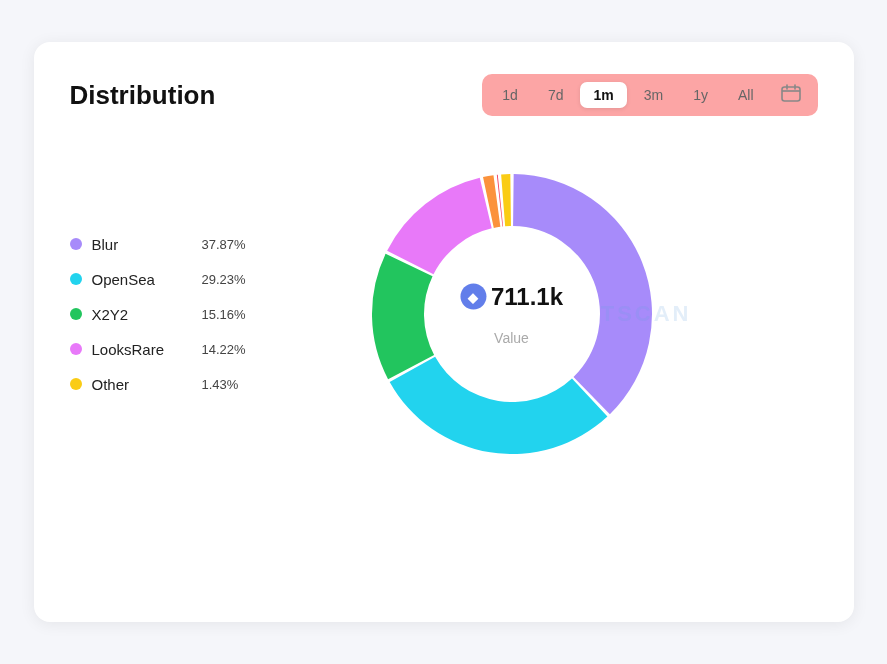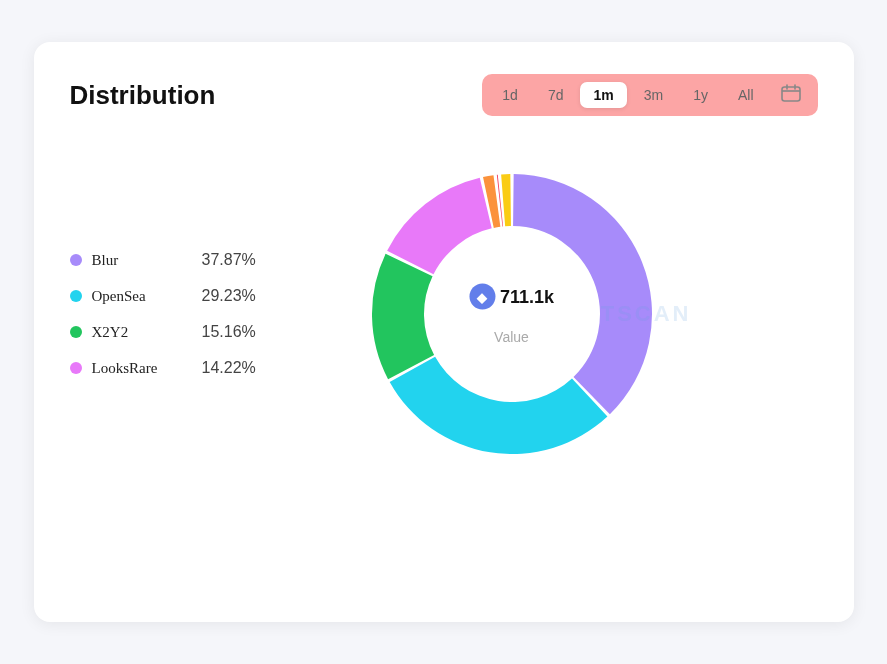--- a/index.html
+++ b/index.html
@@ -85,24 +85,23 @@
     .dot {
       width: 12px;
       height: 12px;
       border-radius: 50%;
       flex-shrink: 0;
     }
     .legend-name {
       font-size: 15px;
       color: #222;
       min-width: 100px;
-      font-family: Liberation Serif, serif;
     }
     .legend-pct {
-      font-size: 16px;
+      font-size: 13px;
       color: #444;
       font-weight: 500;
     }
     .chart-container {
       position: relative;
       width: 340px;
       height: 340px;
       flex-shrink: 0;
       margin-left: 30px;
     }
@@ -130,21 +129,21 @@
       background: #627eea;
       border-radius: 50%;
       display: inline-flex;
       align-items: center;
       justify-content: center;
       color: white;
       font-size: 13px;
       font-weight: bold;
     }
     .chart-value {
-      font-size: 18px;
+      font-size: 24px;
       font-weight: 700;
       color: #111;
     }
     .chart-label {
       font-size: 14px;
       color: #aaa;
       margin-top: 19px;
     }
     .watermark {
       position: absolute;
@@ -196,20 +195,25 @@
     </div>
         <div class="legend-item">
       <span class="dot" style="background:#22c55e"></span>
       <span class="legend-name">X2Y2</span>
       <span class="legend-pct">15.16%</span>
     </div>
         <div class="legend-item">
       <span class="dot" style="background:#e879f9"></span>
       <span class="legend-name">LooksRare</span>
       <span class="legend-pct">14.22%</span>
+    </div>
+        <div class="legend-item">
+      <span class="dot" style="background:#facc15"></span>
+      <span class="legend-name">Other</span>
+      <span class="legend-pct">1.43%</span>
     </div>
       </div>
     <div class="chart-container">
       <svg class="donut-svg" id="donut-svg" viewBox="0 0 340 340">
           <path d="M 171.67995968029032 30.010079879040575 A 140 140 0 0 1 267.8514130032125 270.1254262077058 L 231.50660245916214 232.9359821877008 A 88 88 0 0 0 171.05597465618249 82.00633592396836 Z" fill="#a78bfa"></path>
           <path d="M 265.4204536022928 272.4447999379797 A 140 140 0 0 1 47.67591858203262 238.09419288933884 L 93.1105773944205 212.80206410187014 A 88 88 0 0 0 229.97857083572688 234.3938742467301 Z" fill="#22d3ee"></path>
           <path d="M 46.077042481663284 235.13908657563843 A 140 140 0 0 1 43.61499753268568 109.77682214182852 L 90.55799844911671 132.14543106057795 A 88 88 0 0 0 92.10556955990263 210.94456870468701 Z" fill="#22c55e"></path>
           <path d="M 45.096612184673944 106.7612167079864 A 140 140 0 0 1 137.7340361817204 33.76891845515769 L 149.71853702850999 84.3690344575277 A 88 88 0 0 0 91.48929908750934 130.24990764502002 Z" fill="#e879f9"></path>
           <path d="M 141.01256042296768 33.033842330421265 A 140 140 0 0 1 151.48352257542228 31.229902126628502 L 158.36107133312257 82.77308133673792 A 88 88 0 0 0 151.77932369443684 83.90698660769337 Z" fill="#fb923c"></path>
           <path d="M 154.81901769681699 30.82551319904053 A 140 140 0 0 1 155.76445084405236 30.725633585255196 L 161.0519405305472 82.45611253930326 A 88 88 0 0 0 160.45766826657066 82.51889401082546 Z" fill="#f43f5e"></path>

